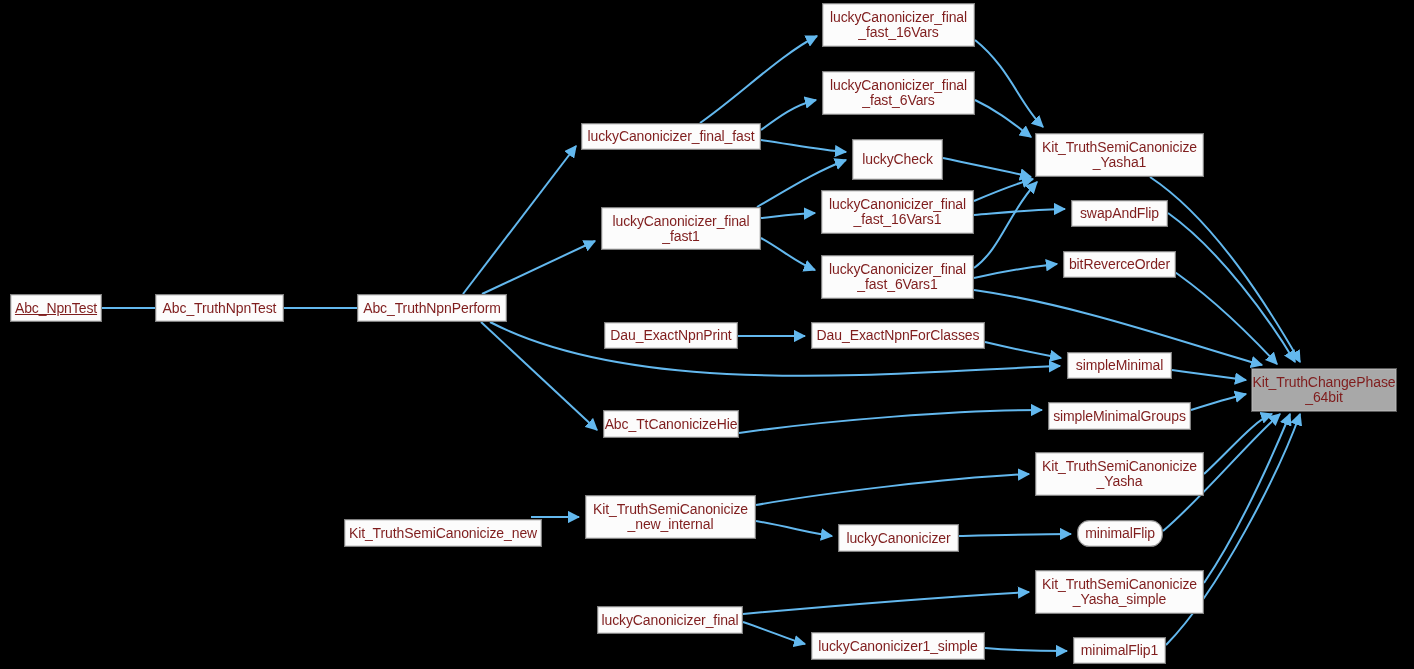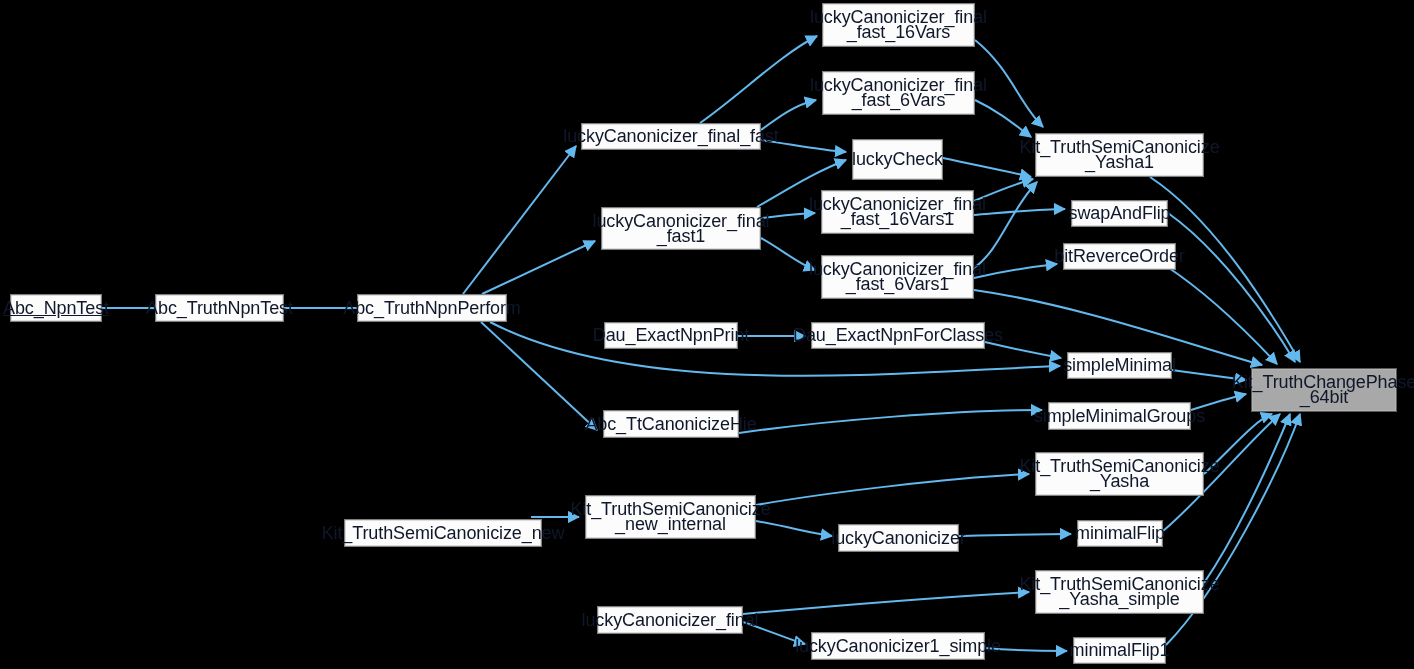--- a/index.html
+++ b/index.html
@@ -21,22 +21,22 @@
     top: 0;
     width: 1414px;
     height: 669px;
     pointer-events: none;
   }
   .node {
     position: absolute;
     box-sizing: border-box;
     background: #fcfcfc;
     border: 1px solid #7f7f7f;
-    color: #0f172a;
-    font-size: 18px;
+    color: #7f1d1d;
+    font-size: 14px;
     line-height: 15px;
     display: flex;
     align-items: center;
     justify-content: center;
     text-align: center;
     white-space: pre-line;
     letter-spacing: -0.1px;
     box-shadow: 0 0 0 0.5px #bdbdbd inset;
   }
   .node.highlight {
@@ -115,26 +115,26 @@
 _fast_6Vars</div>
       <div class="node" style="left: 852px; top: 139px; width: 91px; height: 41px;">luckyCheck</div>
       <div class="node" style="left: 821px; top: 190px; width: 153px; height: 44px;">luckyCanonicizer_final
 _fast_16Vars1</div>
       <div class="node" style="left: 821px; top: 255px; width: 153px; height: 44px;">luckyCanonicizer_final
 _fast_6Vars1</div>
       <div class="node" style="left: 811px; top: 322px; width: 174px; height: 27px;">Dau_ExactNpnForClasses</div>
       <div class="node" style="left: 1035px; top: 133px; width: 169px; height: 44px;">Kit_TruthSemiCanonicize
 _Yasha1</div>
       <div class="node" style="left: 1071px; top: 200px; width: 97px; height: 27px;">swapAndFlip</div>
-      <div class="node" style="left: 1063px; top: 243px; width: 113px; height: 27px;">bitReverceOrder</div>
+      <div class="node" style="left: 1063px; top: 251px; width: 113px; height: 27px;">bitReverceOrder</div>
       <div class="node" style="left: 1067px; top: 352px; width: 105px; height: 27px;">simpleMinimal</div>
       <div class="node" style="left: 1048px; top: 402px; width: 143px; height: 28px;">simpleMinimalGroups</div>
       <div class="node" style="left: 1035px; top: 452px; width: 169px; height: 44px;">Kit_TruthSemiCanonicize
 _Yasha</div>
-      <div class="node" style="left: 1077px; top: 520px; width: 86px; height: 27px;">minimalFlip</div>
+      <div class="node" style="left: 1077px; top: 520px; width: 86px; height: 27px; border-radius: 12px;">minimalFlip</div>
       <div class="node" style="left: 1035px; top: 570px; width: 169px; height: 44px;">Kit_TruthSemiCanonicize
 _Yasha_simple</div>
       <div class="node" style="left: 811px; top: 632px; width: 174px; height: 28px;">luckyCanonicizer1_simple</div>
       <div class="node" style="left: 1073px; top: 637px; width: 93px; height: 27px;">minimalFlip1</div>
       <div class="node" style="left: 838px; top: 524px; width: 121px; height: 28px;">luckyCanonicizer</div>
       <div class="node highlight" style="left: 1251px; top: 368px; width: 146px; height: 44px;">Kit_TruthChangePhase
 _64bit</div>
     </div>
 </div>
 

